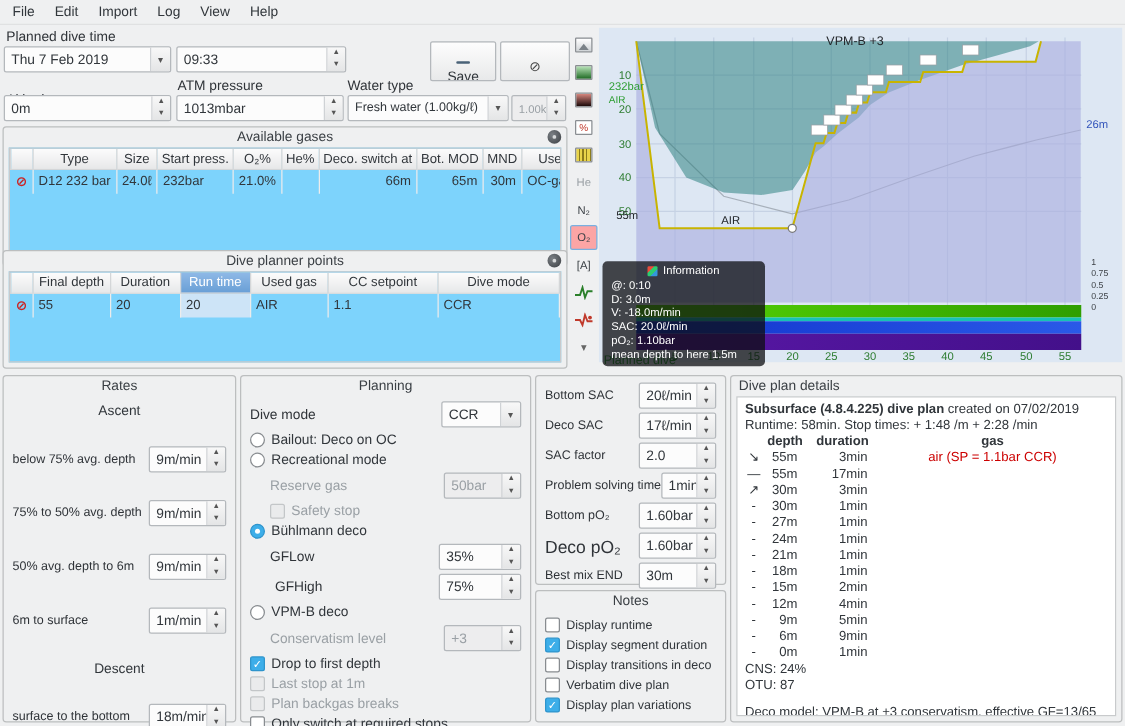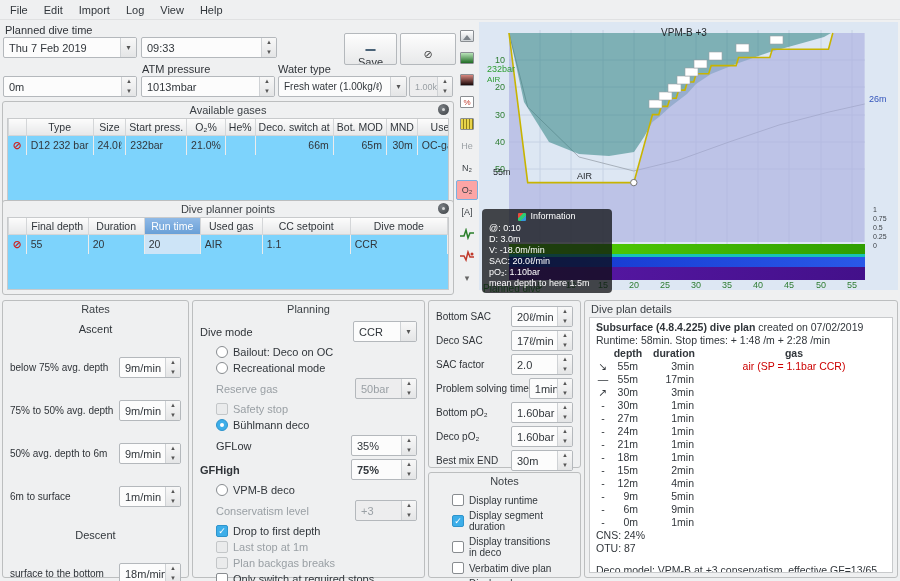--- a/index.html
+++ b/index.html
@@ -59,21 +59,21 @@
   .prohibit { color:#cc2222; font-weight:bold; font-size:11px; }
 
   
   .pane-pad { padding:2px 7px; }
   .row { display:flex; align-items:center; justify-content:space-between; margin:22px 0; }
   .row.tight { margin:3px 0; }
   .subhead { text-align:center; margin:5px 0 2px; }
   .spin.w62 { width:62px; } .spin.w66 { width:66px; }
   .combo.w64 { width:64px; }
 
-  .opt { display:flex; align-items:center; gap:5px; margin:4px 16px; }
+  .opt { display:flex; align-items:center; gap:5px; margin:4px 0; }
   .opt.indent { margin-left:16px; }
   .box { width:12px; height:12px; border:1px solid #888c90; background:#fff; border-radius:2px;
          display:inline-flex; align-items:center; justify-content:center; flex:none;
          font-size:9px; color:#fff; }
   .box.checked { background:#3daee9; border-color:#2e94cc; }
   .box.dis { background:#eaebec; border-color:#c3c6c8; }
   .radio { width:12px; height:12px; border:1px solid #888c90; background:#fff; border-radius:50%;
          display:inline-flex; align-items:center; justify-content:center; flex:none; }
   .radio.checked { border-color:#2e94cc; background:#3daee9; }
   .radio.checked::after { content:""; width:4px; height:4px; border-radius:50%; background:#fff; }
@@ -504,21 +504,21 @@
     <div class="row tight" style="margin-left:16px;">
         <span class="lbl">GFLow</span>
       <div class="spin w66">
           <span class="val">35%</span>
           <span class="spin-btns">
             <i>▲</i>
             <i>▼</i>
           </span>
         </div>
       </div>
-    <div class="row tight" style="margin-left:0;font-weight:bold;">
+    <div class="row tight" style="margin-left:20px;">
         <span class="lbl">GFHigh</span>
       <div class="spin w66">
           <span class="val">75%</span>
           <span class="spin-btns">
             <i>▲</i>
             <i>▼</i>
           </span>
         </div>
       </div>
     <label class="opt">
@@ -601,21 +601,21 @@
         <span class="lbl" style="font-size:10px;">Bottom pO₂</span>
       <div class="spin w62">
           <span class="val">1.60bar</span>
           <span class="spin-btns">
             <i>▲</i>
             <i>▼</i>
           </span>
         </div>
       </div>
     <div class="row tight">
-        <span class="lbl" style="font-size:10px;">Deco pO₂</span>
+        <span class="lbl" style="font-size:14px;">Deco pO₂</span>
       <div class="spin w62">
           <span class="val">1.60bar</span>
           <span class="spin-btns">
             <i>▲</i>
             <i>▼</i>
           </span>
         </div>
       </div>
     <div class="row tight">
         <span class="lbl" style="font-size:10px;">Best mix END</span>

